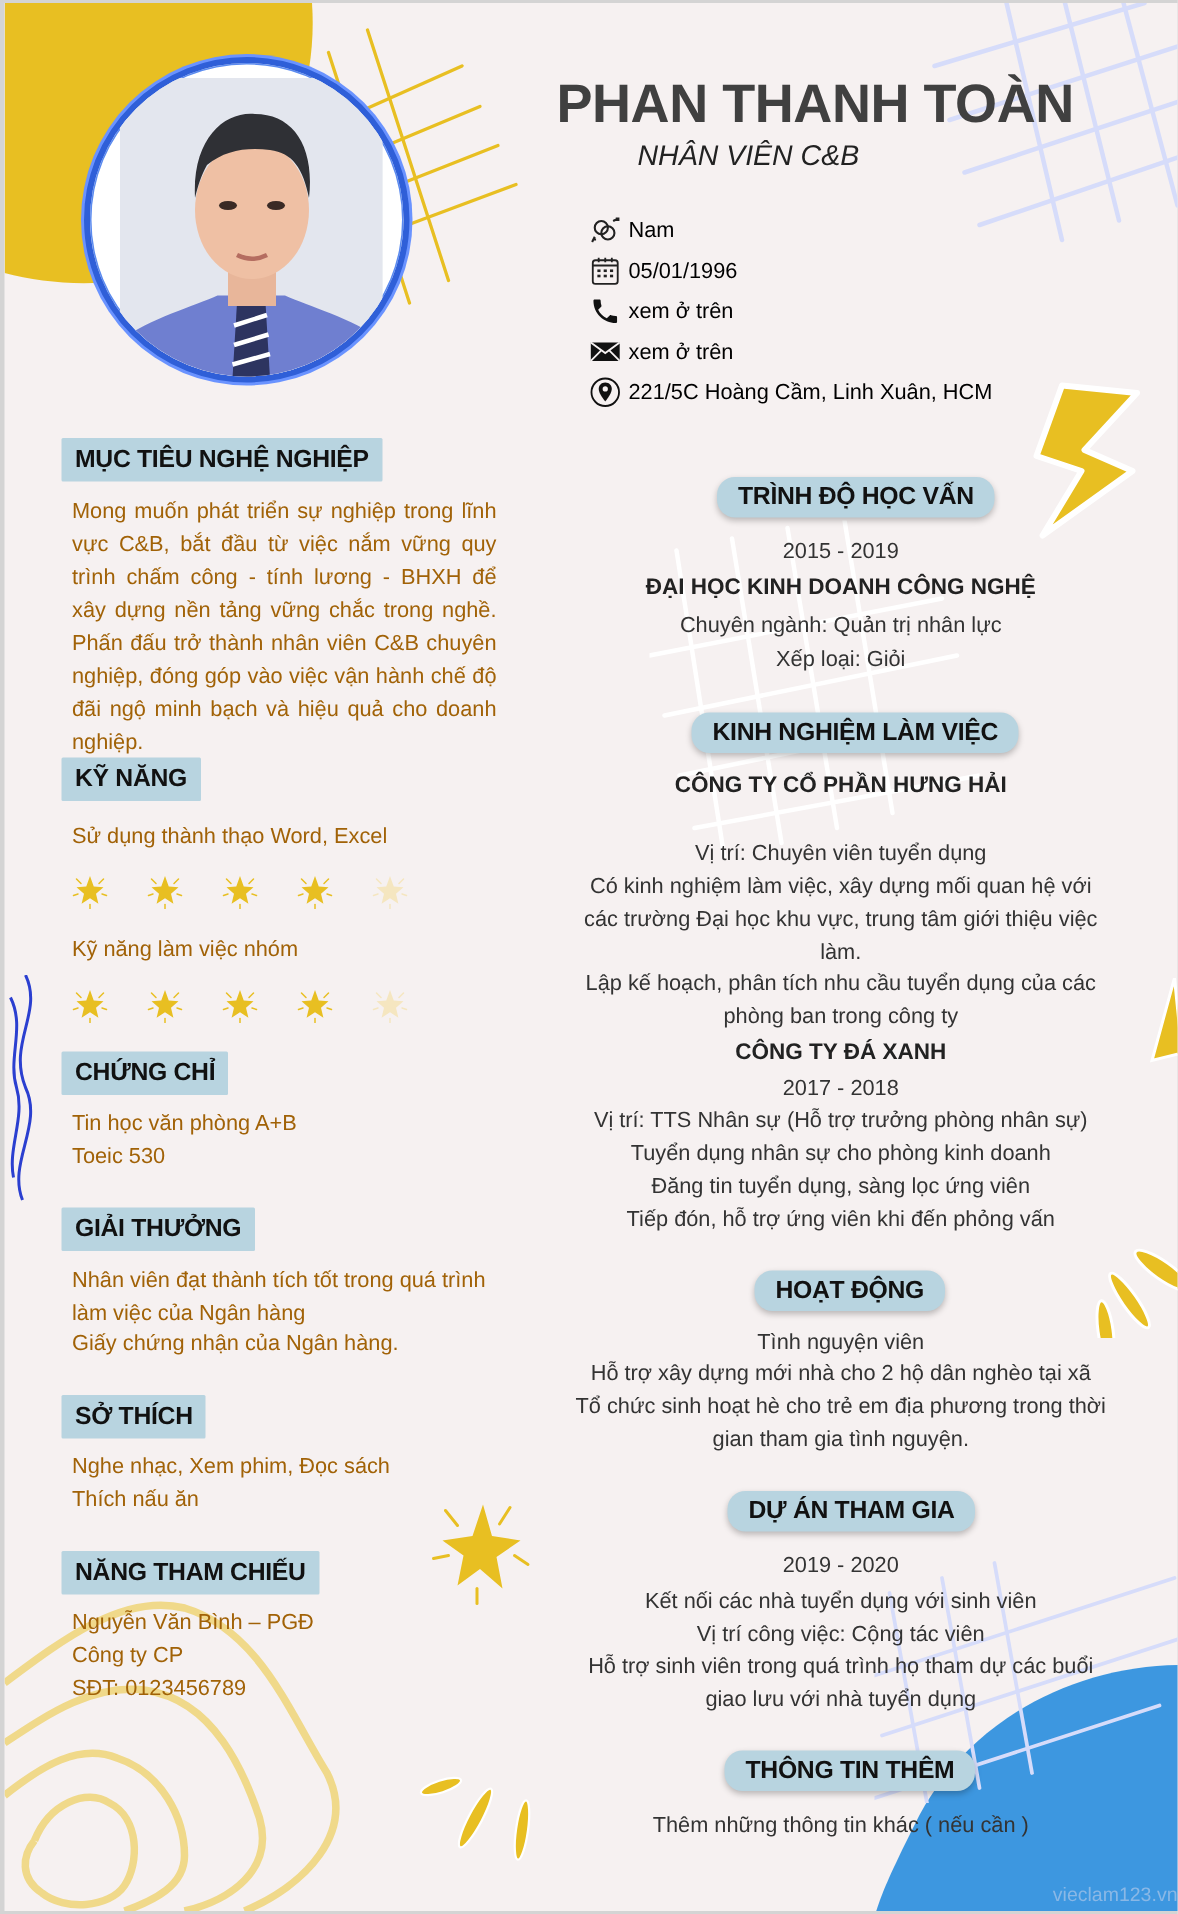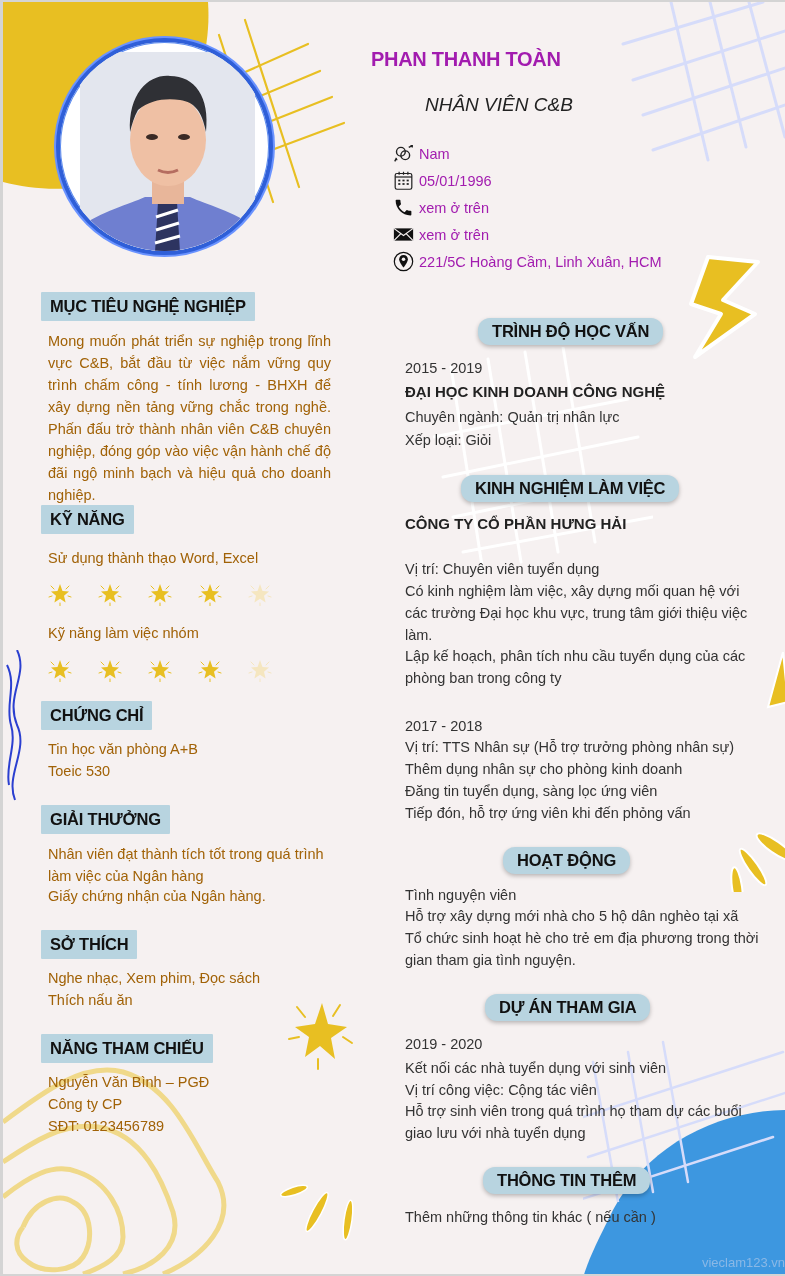--- a/index.html
+++ b/index.html
@@ -5,24 +5,24 @@
   * { box-sizing: border-box; margin: 0; padding: 0; }
   html, body { width: 785px; height: 1276px; overflow: hidden; background: #d4d4d4; }
   body { font-family: "Liberation Sans", "DejaVu Sans", sans-serif; color: #333; }
   .page {
     position: absolute; left: 3px; top: 2px; width: 782px; height: 1272px;
     background: #f6f1f1; overflow: hidden;
   }
   .deco { position: absolute; pointer-events: none; }
 
   
-  .name { position: absolute; left: 368px; top: 46px; font-size: 20px; font-weight: bold; color: #a21caf; letter-spacing: -0.3px; white-space: nowrap; }
+  .name { position: absolute; left: 368px; top: 46px; font-size: 36px; font-weight: bold; color: #404040; letter-spacing: -0.3px; white-space: nowrap; }
   .role { position: absolute; left: 422px; top: 92px; font-size: 19px; color: #222; white-space: nowrap; font-style: italic; }
   .contact { position: absolute; left: 390px; top: 138px; }
-  .contact-row { display: flex; align-items: center; height: 27px; font-size: 14.5px; color: #a21caf; }
+  .contact-row { display: flex; align-items: center; height: 27px; font-size: 14.5px; color: #000000; }
   .contact-row svg { width: 21px; height: 21px; margin-right: 5px; flex: none; }
 
   
   .photo-ring {
     position: absolute; left: 53px; top: 36px; width: 217px; height: 217px; border-radius: 50%;
     border: 4px solid #2f5fd8; box-shadow: 0 0 0 1px #5b8bf0 inset, 0 0 0 2px #6a93ff;
     background: #fff; overflow: hidden;
   }
   .photo-inner { position: absolute; left: 20px; top: 10px; width: 175px; height: 200px; background: #e4e7ee; }
 
@@ -36,21 +36,21 @@
   .ltext.justify { text-align: justify; }
   .stars { position: absolute; left: 45px; display: flex; gap: 26px; }
   .stars svg { width: 24px; height: 24px; }
 
   
   .rhead {
     position: absolute; height: 27px; padding: 0 14px; background: #b8d4e0; border-radius: 12px;
     font-size: 16.5px; font-weight: bold; color: #111; line-height: 27px; white-space: nowrap;
     box-shadow: 0 2px 4px rgba(0,0,0,0.25); letter-spacing: -0.2px;
   }
-  .rtext { position: absolute; left: 402px; width: 355px; font-size: 14.5px; line-height: 22px; color: #333; }
+  .rtext { position: absolute; left: 380px; width: 355px; font-size: 14.5px; line-height: 22px; color: #333; text-align: center; }
   .rtext .b { font-weight: bold; color: #222; font-size: 15px; }
   .watermark { position: absolute; right: 0px; bottom: 4px; font-size: 13px; color: #8ab8e6; }
 </style>
 </head>
 <body>
 
 <div class="page">
 
   <svg class="deco" style="left:0;top:0" width="210" height="190" viewBox="0 0 210 190">
     <path d="M0 0 H205 C210 70 175 150 100 180 C70 190 30 188 0 180 Z" fill="#e8bf22"></path>
@@ -357,29 +357,30 @@
   <div class="rtext" style="top:379px"><span class="b">ĐẠI HỌC KINH DOANH CÔNG NGHỆ</span></div>
   <div class="rtext" style="top:404px">Chuyên ngành: Quản trị nhân lực</div>
   <div class="rtext" style="top:427px">Xếp loại: Giỏi</div>
 
   <div class="rhead" style="left:458px;top:473px">KINH NGHIỆM LÀM VIỆC</div>
   <div class="rtext" style="top:511px"><span class="b">CÔNG TY CỔ PHẦN HƯNG HẢI</span></div>
   <div class="rtext" style="top:556px">Vị trí: Chuyên viên tuyển dụng</div>
   <div class="rtext" style="top:578px">Có kinh nghiệm làm việc, xây dựng mối quan hệ với các trường Đại học khu vực, trung tâm giới thiệu việc làm.</div>
   <div class="rtext" style="top:643px">Lập kế hoạch, phân tích nhu cầu tuyển dụng của các phòng ban trong công ty</div>
 
+  <div class="rtext" style="top:689px"><span class="b">CÔNG TY ĐÁ XANH</span></div>
   <div class="rtext" style="top:713px">2017 - 2018</div>
   <div class="rtext" style="top:734px">Vị trí: TTS Nhân sự (Hỗ trợ trưởng phòng nhân sự)</div>
-  <div class="rtext" style="top:756px">Thêm dụng nhân sự cho phòng kinh doanh</div>
+  <div class="rtext" style="top:756px">Tuyển dụng nhân sự cho phòng kinh doanh</div>
   <div class="rtext" style="top:800px">Tiếp đón, hỗ trợ ứng viên khi đến phỏng vấn</div>
   <div class="rtext" style="top:778px">Đăng tin tuyển dụng, sàng lọc ứng viên</div>
 
   <div class="rhead" style="left:500px;top:845px">HOẠT ĐỘNG</div>
   <div class="rtext" style="top:882px">Tình nguyện viên</div>
-  <div class="rtext" style="top:903px">Hỗ trợ xây dựng mới nhà cho 5 hộ dân nghèo tại xã</div>
+  <div class="rtext" style="top:903px">Hỗ trợ xây dựng mới nhà cho 2 hộ dân nghèo tại xã</div>
   <div class="rtext" style="top:925px">Tổ chức sinh hoạt hè cho trẻ em địa phương trong thời gian tham gia tình nguyện.</div>
 
   <div class="rhead" style="left:482px;top:992px">DỰ ÁN THAM GIA</div>
   <div class="rtext" style="top:1031px">2019 - 2020</div>
   <div class="rtext" style="top:1055px">Kết nối các nhà tuyển dụng với sinh viên</div>
   <div class="rtext" style="top:1077px">Vị trí công việc: Cộng tác viên</div>
   <div class="rtext" style="top:1098px">Hỗ trợ sinh viên trong quá trình họ tham dự các buổi giao lưu với nhà tuyển dụng</div>
 
   <div class="rhead" style="left:480px;top:1165px">THÔNG TIN THÊM</div>
   <div class="rtext" style="top:1204px">Thêm những thông tin khác ( nếu cần )</div>

